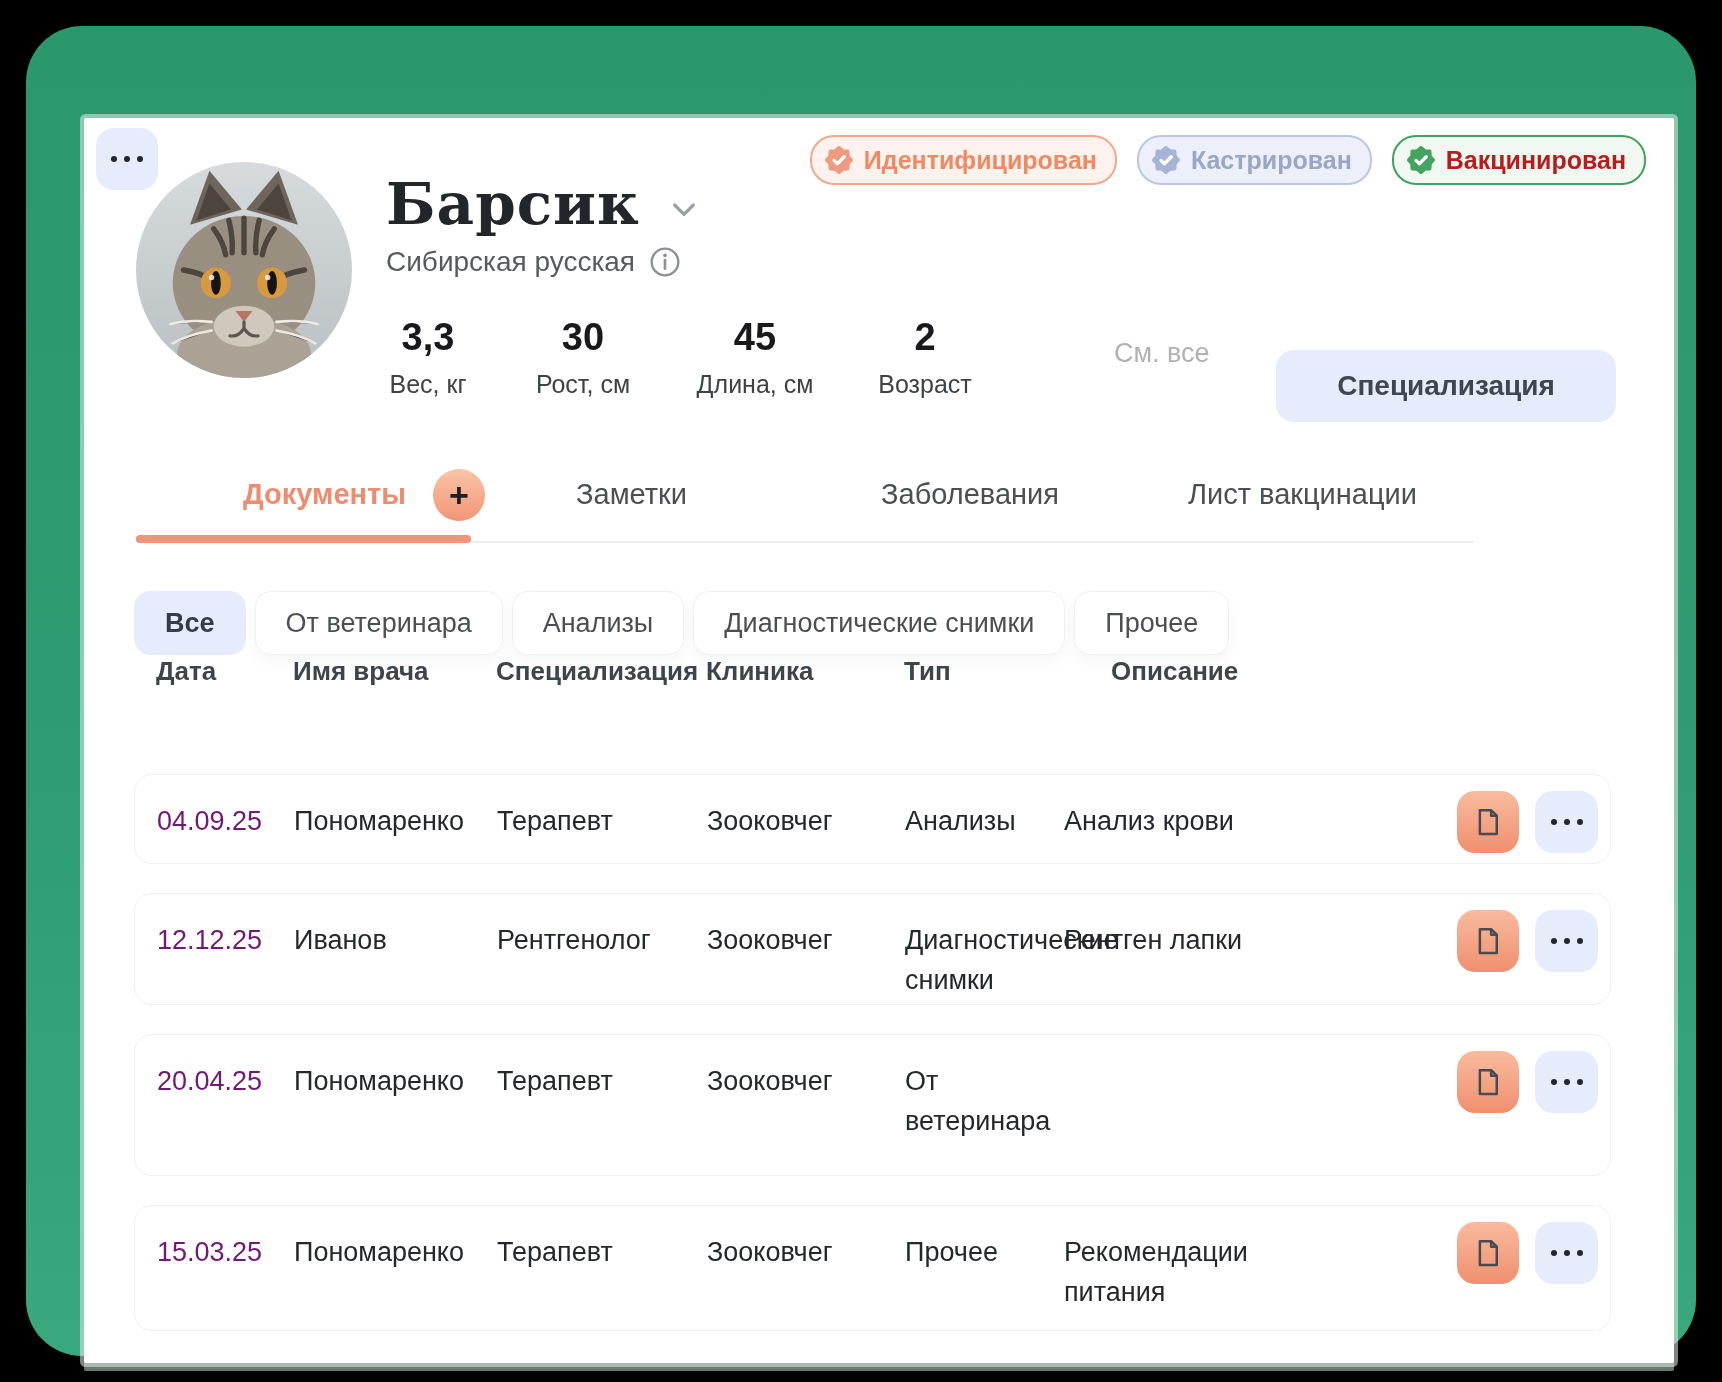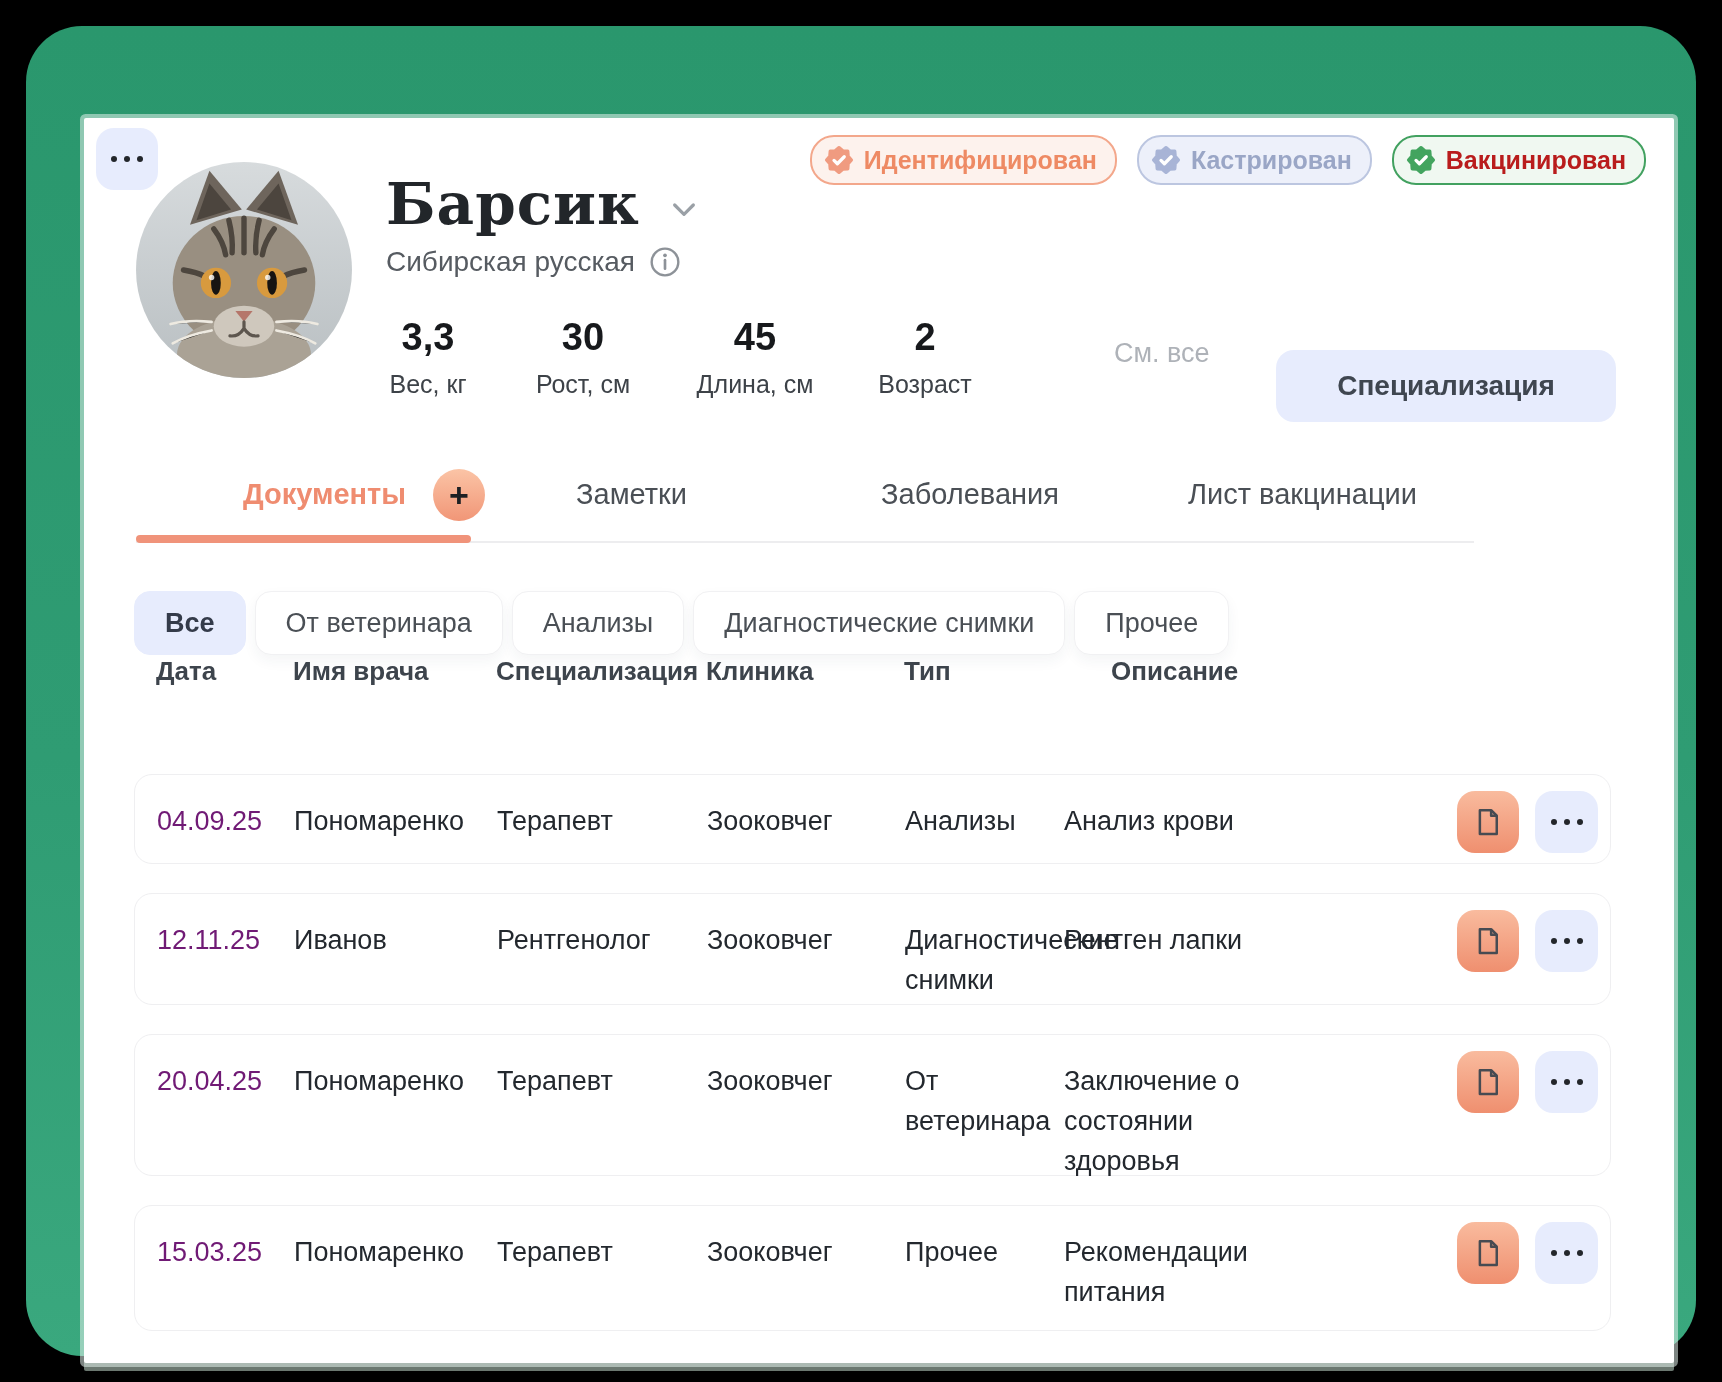--- a/index.html
+++ b/index.html
@@ -258,21 +258,21 @@
             <button class="row-more">
               <span class="dots">
                 <i></i>
                 <i></i>
                 <i></i>
               </span>
             </button>
           </div>
 
           <div class="row">
-            <span class="cell r-date">12.11.25</span>
+            <span class="cell r-date">12.12.25</span>
             <span class="cell r-doctor">Иванов</span>
             <span class="cell r-spec">Рентгенолог</span>
             <span class="cell r-clinic">Зооковчег</span>
             <span class="cell r-type">Диагностические снимки</span>
             <span class="cell r-desc">Рентген лапки</span>
             <button class="doc-btn">
               <svg viewBox="0 0 24 24">
                 <path d="M5.5 2.5 h9 l4.5 4.5 v14.5 h-13.5 z" fill="none" stroke="#474b52" stroke-width="2" stroke-linejoin="round"></path>
                 <path d="M14.5 2.5 v4.5 h4.5" fill="none" stroke="#474b52" stroke-width="2" stroke-linejoin="round"></path>
               </svg>
@@ -285,21 +285,20 @@
               </span>
             </button>
           </div>
 
           <div class="row">
             <span class="cell r-date">20.04.25</span>
             <span class="cell r-doctor">Пономаренко</span>
             <span class="cell r-spec">Терапевт</span>
             <span class="cell r-clinic">Зооковчег</span>
             <span class="cell r-type">От ветеринара</span>
-            <span class="cell r-desc">Заключение о состоянии здоровья</span>
             <button class="doc-btn">
               <svg viewBox="0 0 24 24">
                 <path d="M5.5 2.5 h9 l4.5 4.5 v14.5 h-13.5 z" fill="none" stroke="#474b52" stroke-width="2" stroke-linejoin="round"></path>
                 <path d="M14.5 2.5 v4.5 h4.5" fill="none" stroke="#474b52" stroke-width="2" stroke-linejoin="round"></path>
               </svg>
             </button>
             <button class="row-more">
               <span class="dots">
                 <i></i>
                 <i></i>

